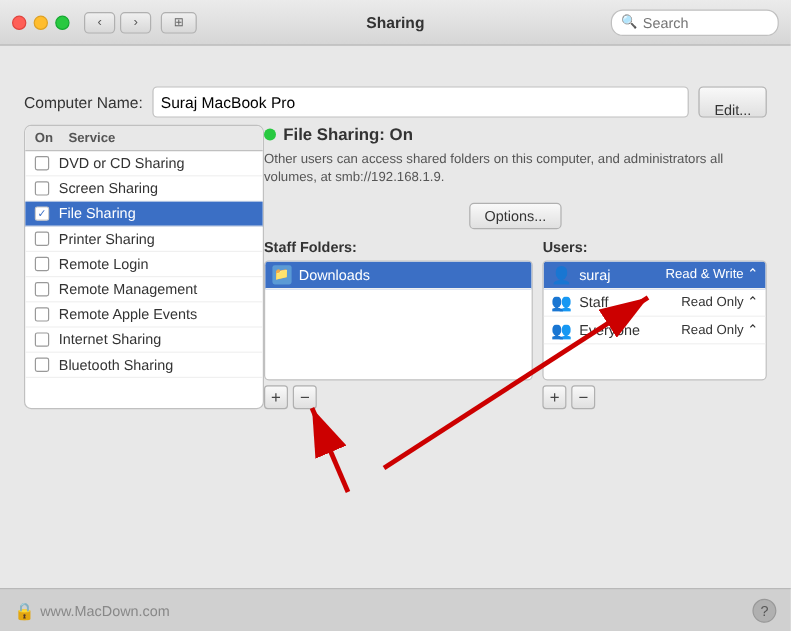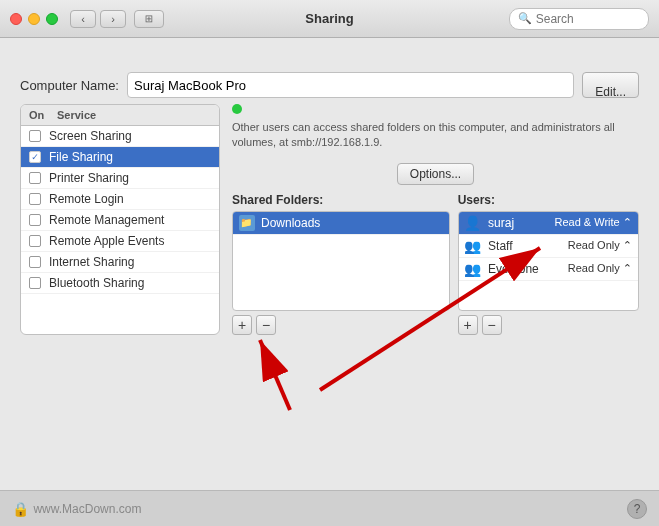--- a/index.html
+++ b/index.html
@@ -146,21 +146,20 @@
       margin-bottom: 14px;
     }
     .network-info a {
       color: #3b6fc5;
       text-decoration: none;
     }
 
     
     .body-panel {
       display: flex;
-      gap: 12px;
     }
 
     
     .service-list {
       width: 200px;
       background: white;
       border: 1px solid #c0c0c0;
       border-radius: 6px;
       overflow: hidden;
     }
@@ -433,20 +432,24 @@
 
   <div class="body-panel">
 
     <div class="service-list">
       <div class="service-list-header">
         <span class="col-on">On</span>
         <span class="col-service">Service</span>
       </div>
       <div class="service-item">
         <div class="checkbox"></div>
+        <span class="service-name">DVD or CD Sharing</span>
+      </div>
+      <div class="service-item">
+        <div class="checkbox"></div>
         <span class="service-name">Screen Sharing</span>
       </div>
       <div class="service-item selected">
         <div class="checkbox checked">✓</div>
         <span class="service-name">File Sharing</span>
       </div>
       <div class="service-item">
         <div class="checkbox"></div>
         <span class="service-name">Printer Sharing</span>
       </div>
@@ -468,31 +471,32 @@
       </div>
       <div class="service-item">
         <div class="checkbox"></div>
         <span class="service-name">Bluetooth Sharing</span>
       </div>
     </div>
 
     <div class="right-panel">
       <div class="status-bar">
         <div class="status-dot"></div>
+        <span class="status-title">File Sharing: On</span>
       </div>
       <div class="status-desc">Other users can access shared folders on this computer, and administrators all volumes, at smb://192.168.1.9.</div>
 
       <div class="options-row">
         <button class="options-btn">Options...</button>
       </div>
 
       <div class="folders-users-row">
 
         <div class="folder-panel">
-          <div class="panel-label">Shared Folders:</div>
+          <div class="panel-label">Staff Folders:</div>
           <div class="list-box">
             <div class="list-item selected">
               <span class="folder-icon">📁</span>
               <span>Downloads</span>
             </div>
           </div>
           <div class="list-controls">
             <button class="list-ctrl-btn">+</button>
             <button class="list-ctrl-btn">−</button>
           </div>

